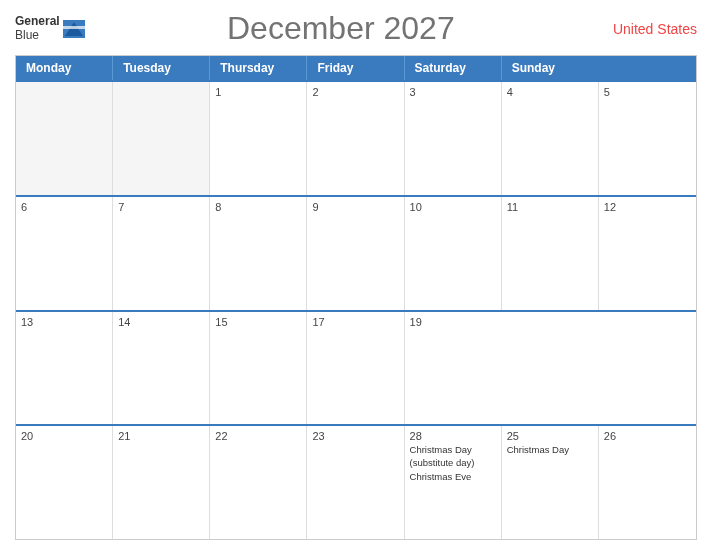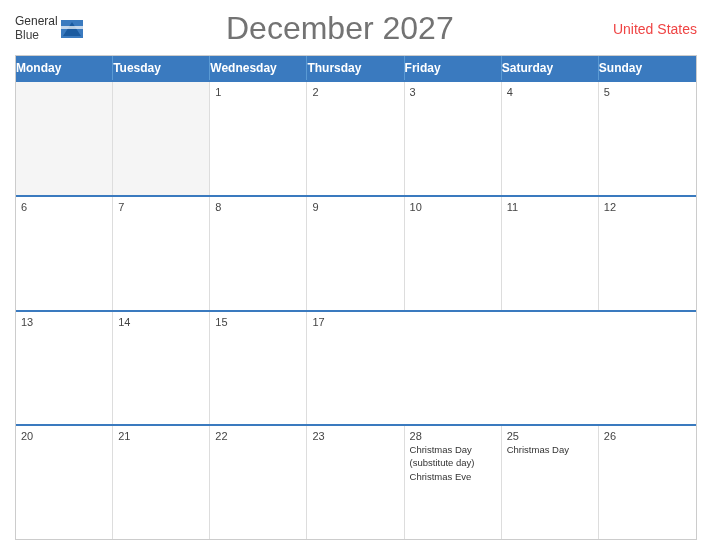--- a/index.html
+++ b/index.html
@@ -28,21 +28,21 @@
       align-items: center;
       font-size: 13px;
       font-weight: bold;
       color: #333;
       line-height: 1.1;
     }
     .logo-text {
       display: flex;
       flex-direction: column;
     }
-    .logo-general { color: #333; font-size: 12px; font-weight: normal; text-align: right; }
+    .logo-general { color: #333; font-size: 12px; font-weight: bold; text-align: right; }
     .logo-blue { color: #404040; font-size: 12px; font-weight: normal; }
     .title {
       font-size: 32px;
       color: #737373;
       font-weight: normal;
       text-align: center;
       flex: 1;
     }
     .country {
       font-size: 14px;
@@ -58,21 +58,21 @@
     }
     .cal-header-row {
       display: grid;
       grid-template-columns: repeat(7, 1fr);
       background: #3a7abf;
     }
     .cal-header-cell {
       color: #fff;
       font-size: 12px;
       font-weight: bold;
-      padding: 5px 0;
+      padding: 5px 10px;
       border-right: 1px solid #5a9ad4;
       text-align: left;
     }
     .cal-header-cell:last-child { border-right: none; }
     .cal-body {
       flex: 1;
       display: flex;
       flex-direction: column;
     }
     .cal-week {
@@ -124,21 +124,20 @@
     </div>
     <div class="title">December 2027</div>
     <div class="country">United States</div>
   </div>
 
   <div class="calendar">
     <div class="cal-header-row">
 
     <div class="cal-header-cell">Monday</div>
         <div class="cal-header-cell">Tuesday</div>
-        <div class="cal-header-cell">Wednesday</div>
         <div class="cal-header-cell">Thursday</div>
         <div class="cal-header-cell">Friday</div>
         <div class="cal-header-cell">Saturday</div>
         <div class="cal-header-cell">Sunday</div>
       </div>
     <div class="cal-body">
 
     <div class="cal-week">
           <div class="cal-cell empty"></div>
           <div class="cal-cell empty"></div>
@@ -187,20 +186,23 @@
           </div>
           <div class="cal-cell">
             <span class="day-num">14</span>
           </div>
           <div class="cal-cell">
             <span class="day-num">15</span>
           </div>
           <div class="cal-cell">
             <span class="day-num">17</span>
           </div>
+          <div class="cal-cell">
+            <span class="day-num">19</span>
+          </div>
         </div>
         <div class="cal-week">
           <div class="cal-cell">
             <span class="day-num">20</span>
           </div>
           <div class="cal-cell">
             <span class="day-num">21</span>
           </div>
           <div class="cal-cell">
             <span class="day-num">22</span>

